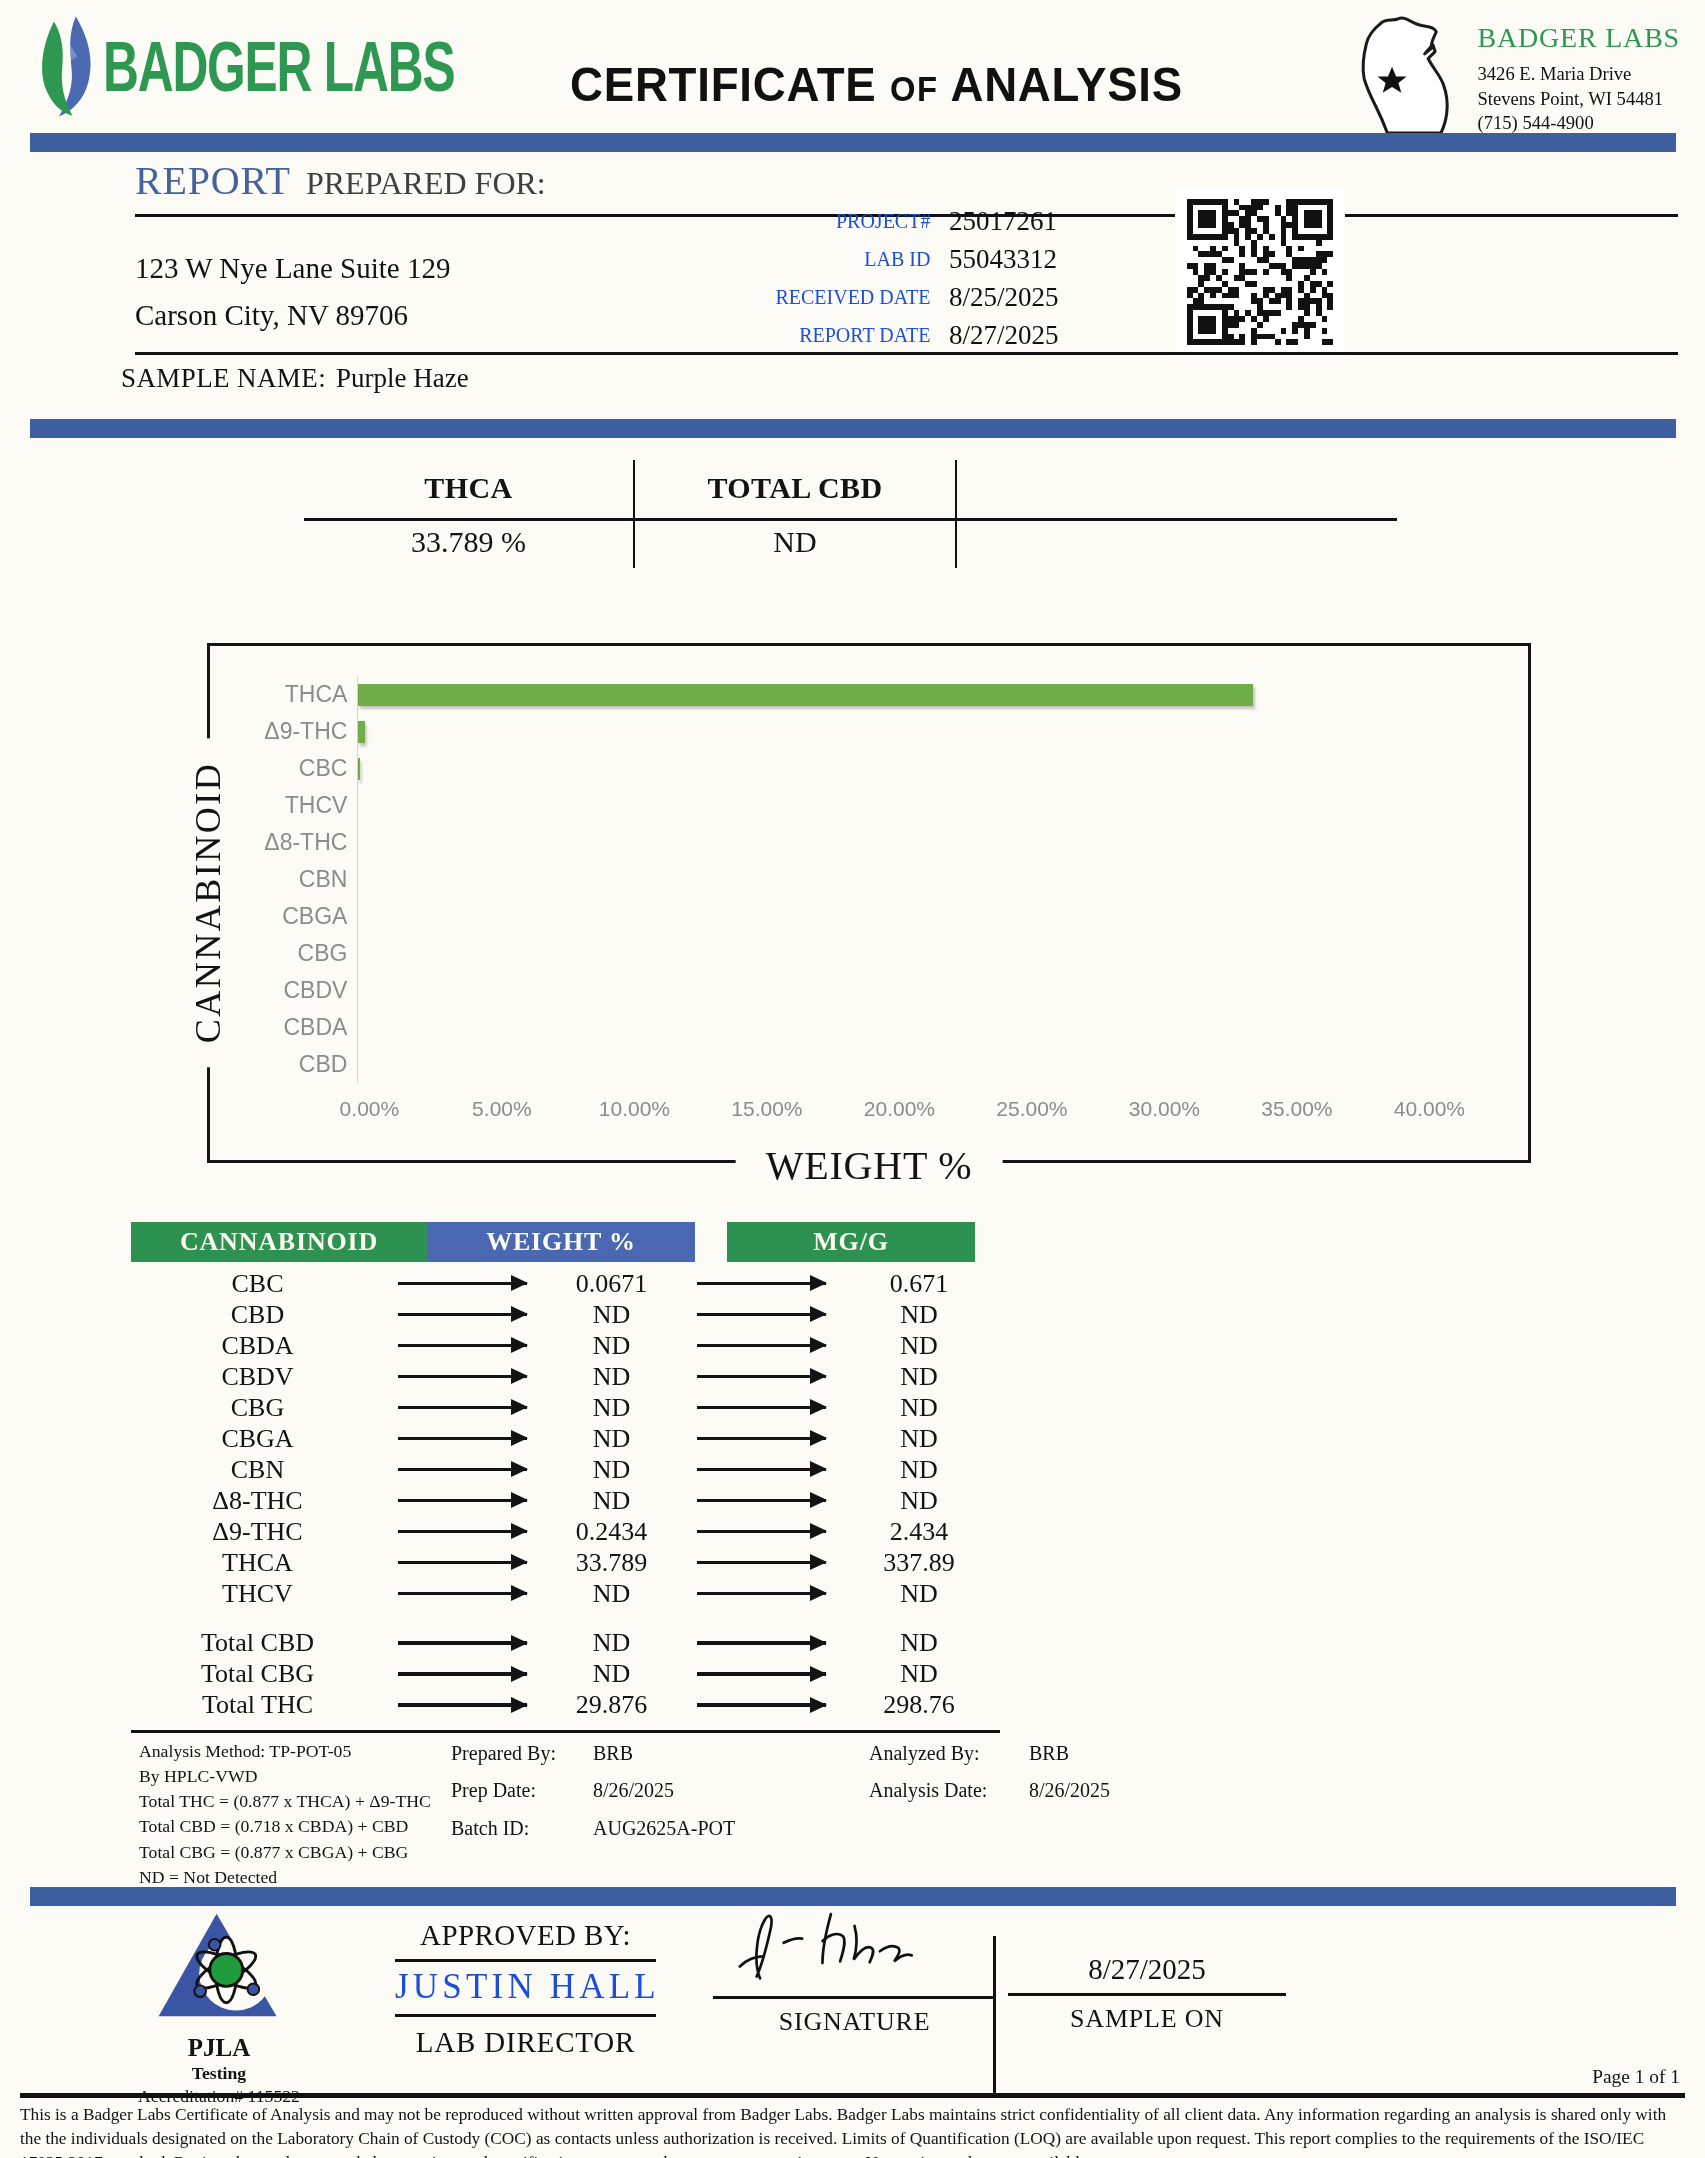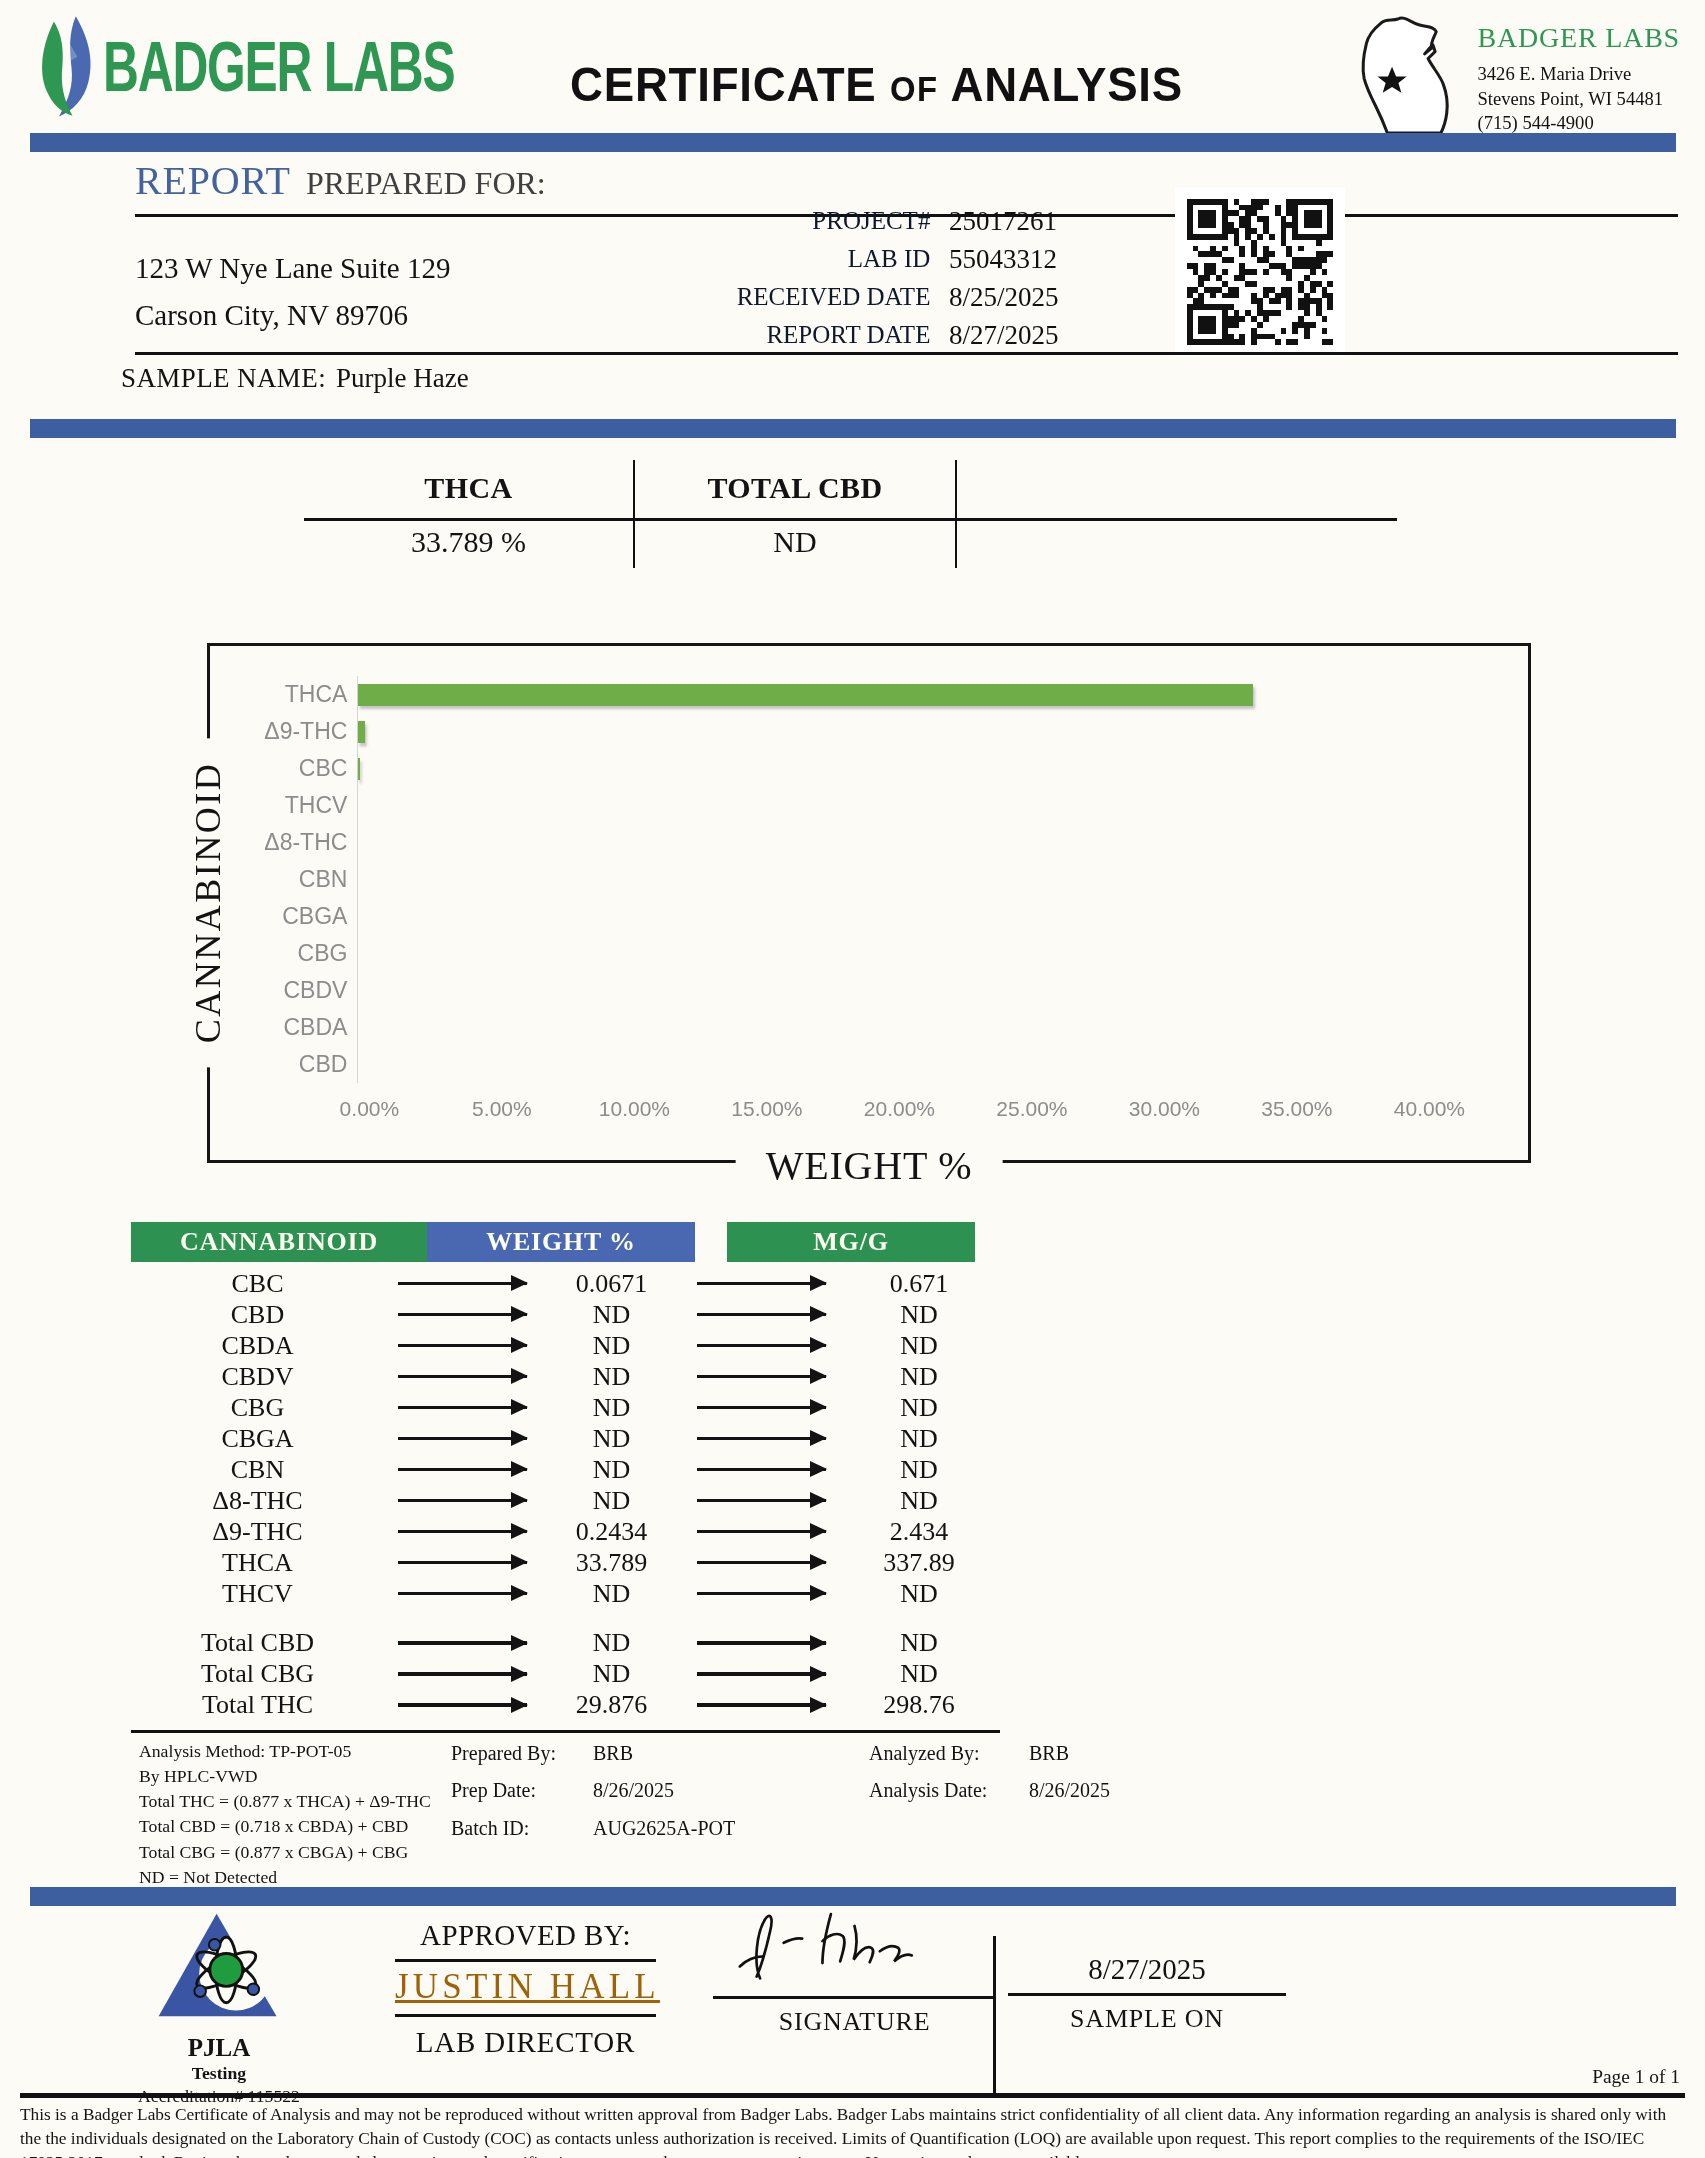--- a/index.html
+++ b/index.html
@@ -39,21 +39,21 @@
   
   .rpf-title {
     position:absolute; left:135px; right:27px; top:157px;
     border-bottom:3.4px solid #111; padding-bottom:10px; white-space:nowrap;
   }
   .rpf-blue { font-size:40px; color:#44639e; letter-spacing:0.8px; }
   .rpf-black { font-size:32px; color:#404040; margin-left:11.8px; }
   .client-addr { position:absolute; left:135px; top:245px; font-size:29px; line-height:1.62; }
   .info-grid { position:absolute; left:692px; top:202px; width:413px; }
   .info-row { display:flex; align-items:center; height:38px; }
-  .info-label { flex:1; text-align:right; color:#0f172a; font-size:25px; }
+  .info-label { flex:1; text-align:right; color:#1d4ed8; font-size:20px; }
   .info-value { width:156px; margin-left:18.6px; font-size:27px; color:#111; }
   .qr { position:absolute; left:1175px; top:187px; width:170px; height:170px; }
   .addr-rule { position:absolute; left:135px; right:27px; top:352px; height:2.5px; background:#111; }
   .sample-row { position:absolute; left:121px; top:363px; font-size:27px; }
   .sample-label { letter-spacing:0.4px; }
   .sample-value { position:absolute; left:215px; white-space:nowrap; }
 
   
   .summary { position:absolute; left:304px; top:460px; width:1093px; display:flex; }
   .sum-col { position:relative; }
@@ -134,21 +134,21 @@
   
   .pjla { position:absolute; left:122px; top:1908px; width:194px; text-align:center; }
   .pjla-svg { width:145px; height:120px; }
   .pjla-name { font-weight:700; font-size:25px; margin-top:1.7px; }
   .pjla-sub { font-weight:700; font-size:17.7px; margin-top:1.7px; }
   .pjla-accr { font-size:17.7px; margin-top:1.7px; }
 
   .approve { position:absolute; left:395px; top:1919px; width:261px; text-align:center; }
   .approve-label { font-size:29px; letter-spacing:0.4px; }
   .hline { height:3.4px; background:#111; margin-top:6.7px; }
-  .approver { font-size:35px; color:#a16207; letter-spacing:4.2px; margin-top:5px; white-space:nowrap;text-decoration:underline; }
+  .approver { font-size:35px; color:#1d4ed8; letter-spacing:4.2px; margin-top:5px; white-space:nowrap; }
   .approver-title { font-size:29px; margin-top:8.4px; letter-spacing:0.8px; }
 
   .sigblock { position:absolute; left:713px; top:1904px; width:283px; text-align:center; }
   .sig-svg { width:253px; height:81px; }
   .sig-label { font-size:26px; margin-top:8.4px; letter-spacing:0.8px; }
   .approval-divider { position:absolute; left:993px; top:1936px; width:3.4px; height:160px; background:#111; }
   .signedon { position:absolute; left:1008px; top:1904px; width:278px; text-align:center; }
   .signed-date { font-size:29px; margin-top:49px; }
   .page-label { position:absolute; right:25px; top:2066px; font-size:19.4px; }
   .thick-rule { position:absolute; left:20px; right:20px; top:2093px; height:5px; background:#111; }

